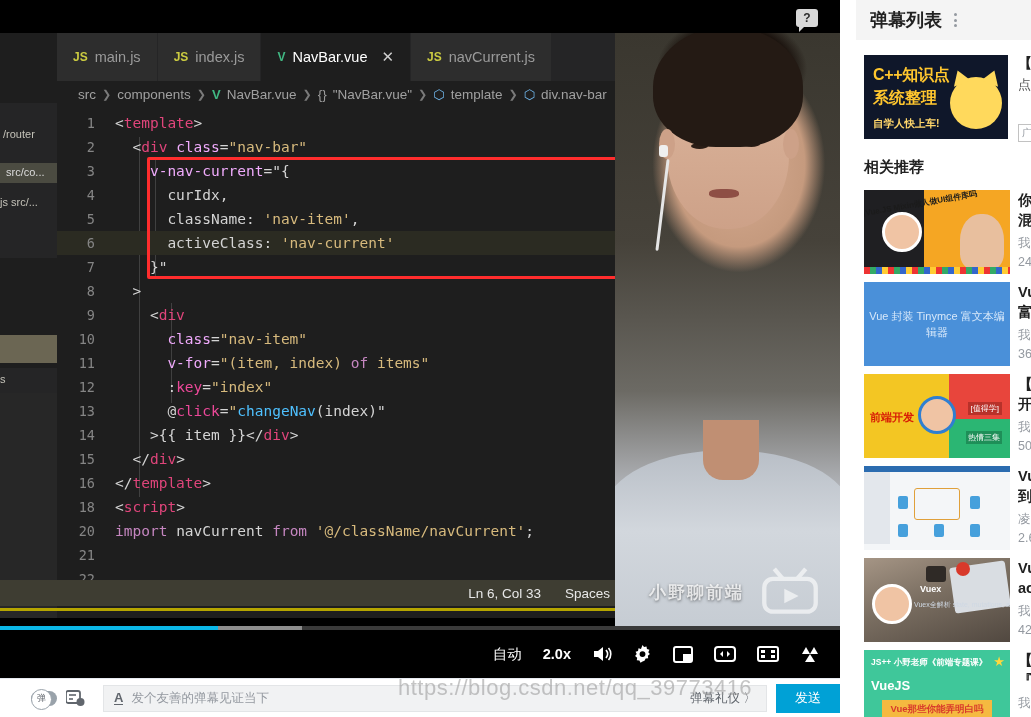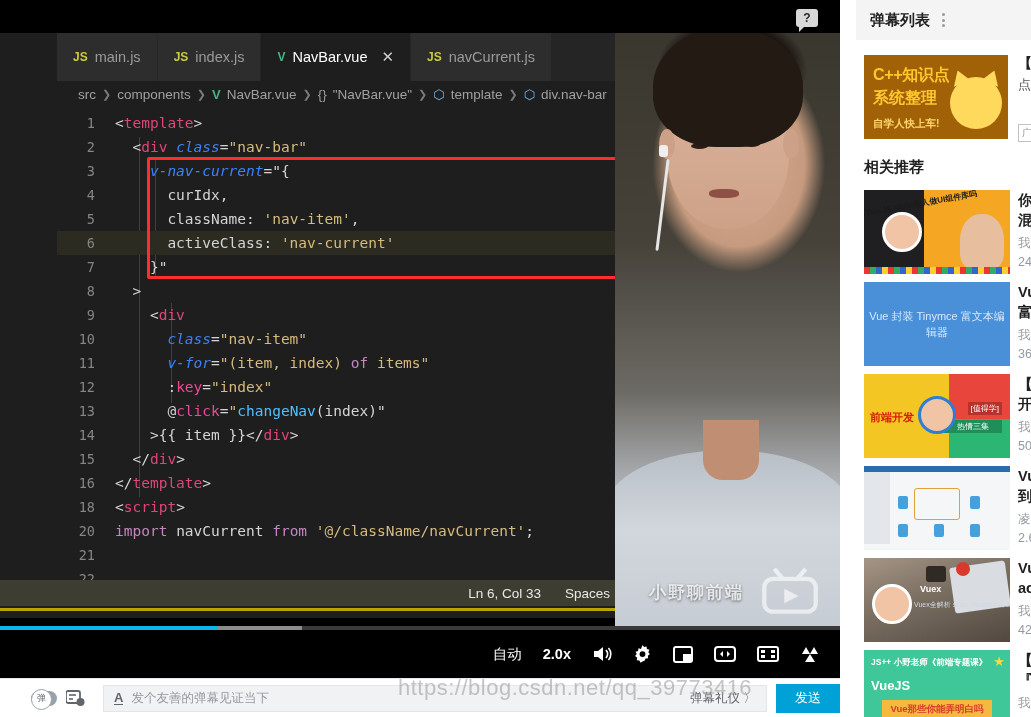--- a/index.html
+++ b/index.html
@@ -104,21 +104,21 @@
   .cl{ display:flex; height:24px; align-items:center; white-space:pre; }
   .cl.hl{ background:#2b2b22; }
   .ln{
     width:58px; text-align:right; padding-right:20px;
     color:#858585; font-size:13.5px; flex:none;
   }
   .ct{ color:#d4d4d4; }
 
   
   .t-tag{ color:#e0457b; }
-  .t-attr2{ color:#3b82f6;font-style:italic; }
+  .t-attr2{ color:#f0abfc; }
   .t-str{ color:#d7ba7d; }
   .t-punc{ color:#d4d4d4; }
   .t-kw{ color:#c586c0; }
   .t-var{ color:#d4d4d4; }
   .t-cyan{ color:#4fc1ff; }
   .t-grn2{ color:#ec4899; }
 
   
   .guide{ position:absolute; width:1px; background:#404040; }
 
@@ -261,27 +261,27 @@
   
   .sidebar{
     position:absolute; left:840px; top:0; width:191px; height:717px;
     background:#fff; overflow:hidden;
   }
   .dan-header{
     position:absolute; left:16px; top:0; width:175px; height:40px;
     background:#f4f4f4; display:flex; align-items:center; gap:12px;
     padding-left:14px;
   }
-  .dan-header-title{ font-size:15px; color:#222; font-weight:bold;}
+  .dan-header-title{ font-size:18px; color:#222; font-weight:bold;}
   .kebab{ display:flex; flex-direction:column; gap:2.5px; }
   .kebab i{ width:3px; height:3px; background:#9499a0; border-radius:50%; display:block;}
 
   .ad{
     position:absolute; left:24px; top:55px; width:144px; height:84px;
-    background:#a16207; overflow:hidden;
+    background:#0f172a; overflow:hidden;
   }
   .ad-t1{ position:absolute; left:9px; top:10px; color:#ffc62e; font-size:16px; font-weight:bold; letter-spacing:-.3px;}
   .ad-t2{ position:absolute; left:9px; top:33px; color:#ffc62e; font-size:16px; font-weight:bold;}
   .ad-t3{ position:absolute; left:9px; top:62px; color:#ffd66b; font-size:10.5px; font-weight:bold;}
   .ad-dog{
     position:absolute; right:6px; top:22px; width:52px; height:52px;
     background:#ffd95c; border-radius:50%;
   }
   .ad-dog::before,.ad-dog::after{
     content:""; position:absolute; top:-7px; width:0;height:0;
@@ -361,22 +361,22 @@
   }
   .th-fe .lbl{
     position:absolute; left:6px; top:36px; color:#d81e06; font-size:11px;
     font-weight:bold; white-space:nowrap;
   }
   .th-fe .lbl2{
     position:absolute; right:8px; top:28px; color:#fff; font-size:8px;
     background:#b8312a; padding:1px 3px; white-space:nowrap;
   }
   .th-fe .lbl3{
-    position:absolute; right:8px; top:46px; color:#fff; font-size:8px;
-    background:#1e8f58; padding:1px 13px; white-space:nowrap;margin-left:28px;
+    position:absolute; right:8px; top:57px; color:#fff; font-size:8px;
+    background:#1e8f58; padding:1px 2px; white-space:nowrap;margin-left:28px;
   }
 
   .th-doc{ position:absolute; inset:0; background:#f4f6f8; }
   .th-doc .sidebarL{ position:absolute; left:0; top:6px; width:26px; height:72px; background:#e3e7ec;}
   .th-doc .card{
     position:absolute; left:50px; top:22px; width:46px; height:32px;
     border:1px solid #e0a03a; border-radius:3px;
   }
   .th-doc .ic{ position:absolute; width:10px; height:13px; background:#46a0dc; border-radius:2px;}
   .th-doc .top{ position:absolute; left:0; top:0; width:146px; height:6px; background:#2b6cb0;}
@@ -445,20 +445,35 @@
   <div class="player-col">
 
     <div class="video-stage">
 
       <div class="top-strip">
         <div class="help-bubble">?</div>
       </div>
 
       <div class="vscode">
 
+        <div class="vs-left-sliver">
+          <div class="sliver-block" style="left:0;top:0;width:57px;height:70px;background:#1e1e1e;"></div>
+          <div class="sliver-chip" style="top:95px;left:3px;">/router</div>
+          <div class="sliver-row-hl" style="top:130px;"></div>
+          <div class="sliver-chip" style="top:133px;left:6px;color:#dcdcdc;">src/co...</div>
+          <div class="sliver-chip" style="top:163px;left:0px;">js  src/...</div>
+          <div class="sliver-icons">
+            <span style="position:absolute;left:2px;top:0;">↻</span>
+            <span style="position:absolute;left:32px;top:0;">❏</span>
+          </div>
+          <div class="sliver-block" style="left:0;top:225px;width:57px;height:110px;"></div>
+          <div class="sliver-hlblock" style="left:0;top:302px;width:57px;height:28px;"></div>
+          <div class="sliver-chip" style="top:340px;left:0px;">s</div>
+          <div class="sliver-block" style="left:0;top:360px;width:57px;height:225px;background:#272727;"></div>
+        </div>
 
         <div class="tabbar">
           <div class="tab">
             <span class="ticon ticon-js">JS</span>
             <span>main.js</span>
           </div>
           <div class="tab">
             <span class="ticon ticon-js">JS</span>
             <span>index.js</span>
           </div>

